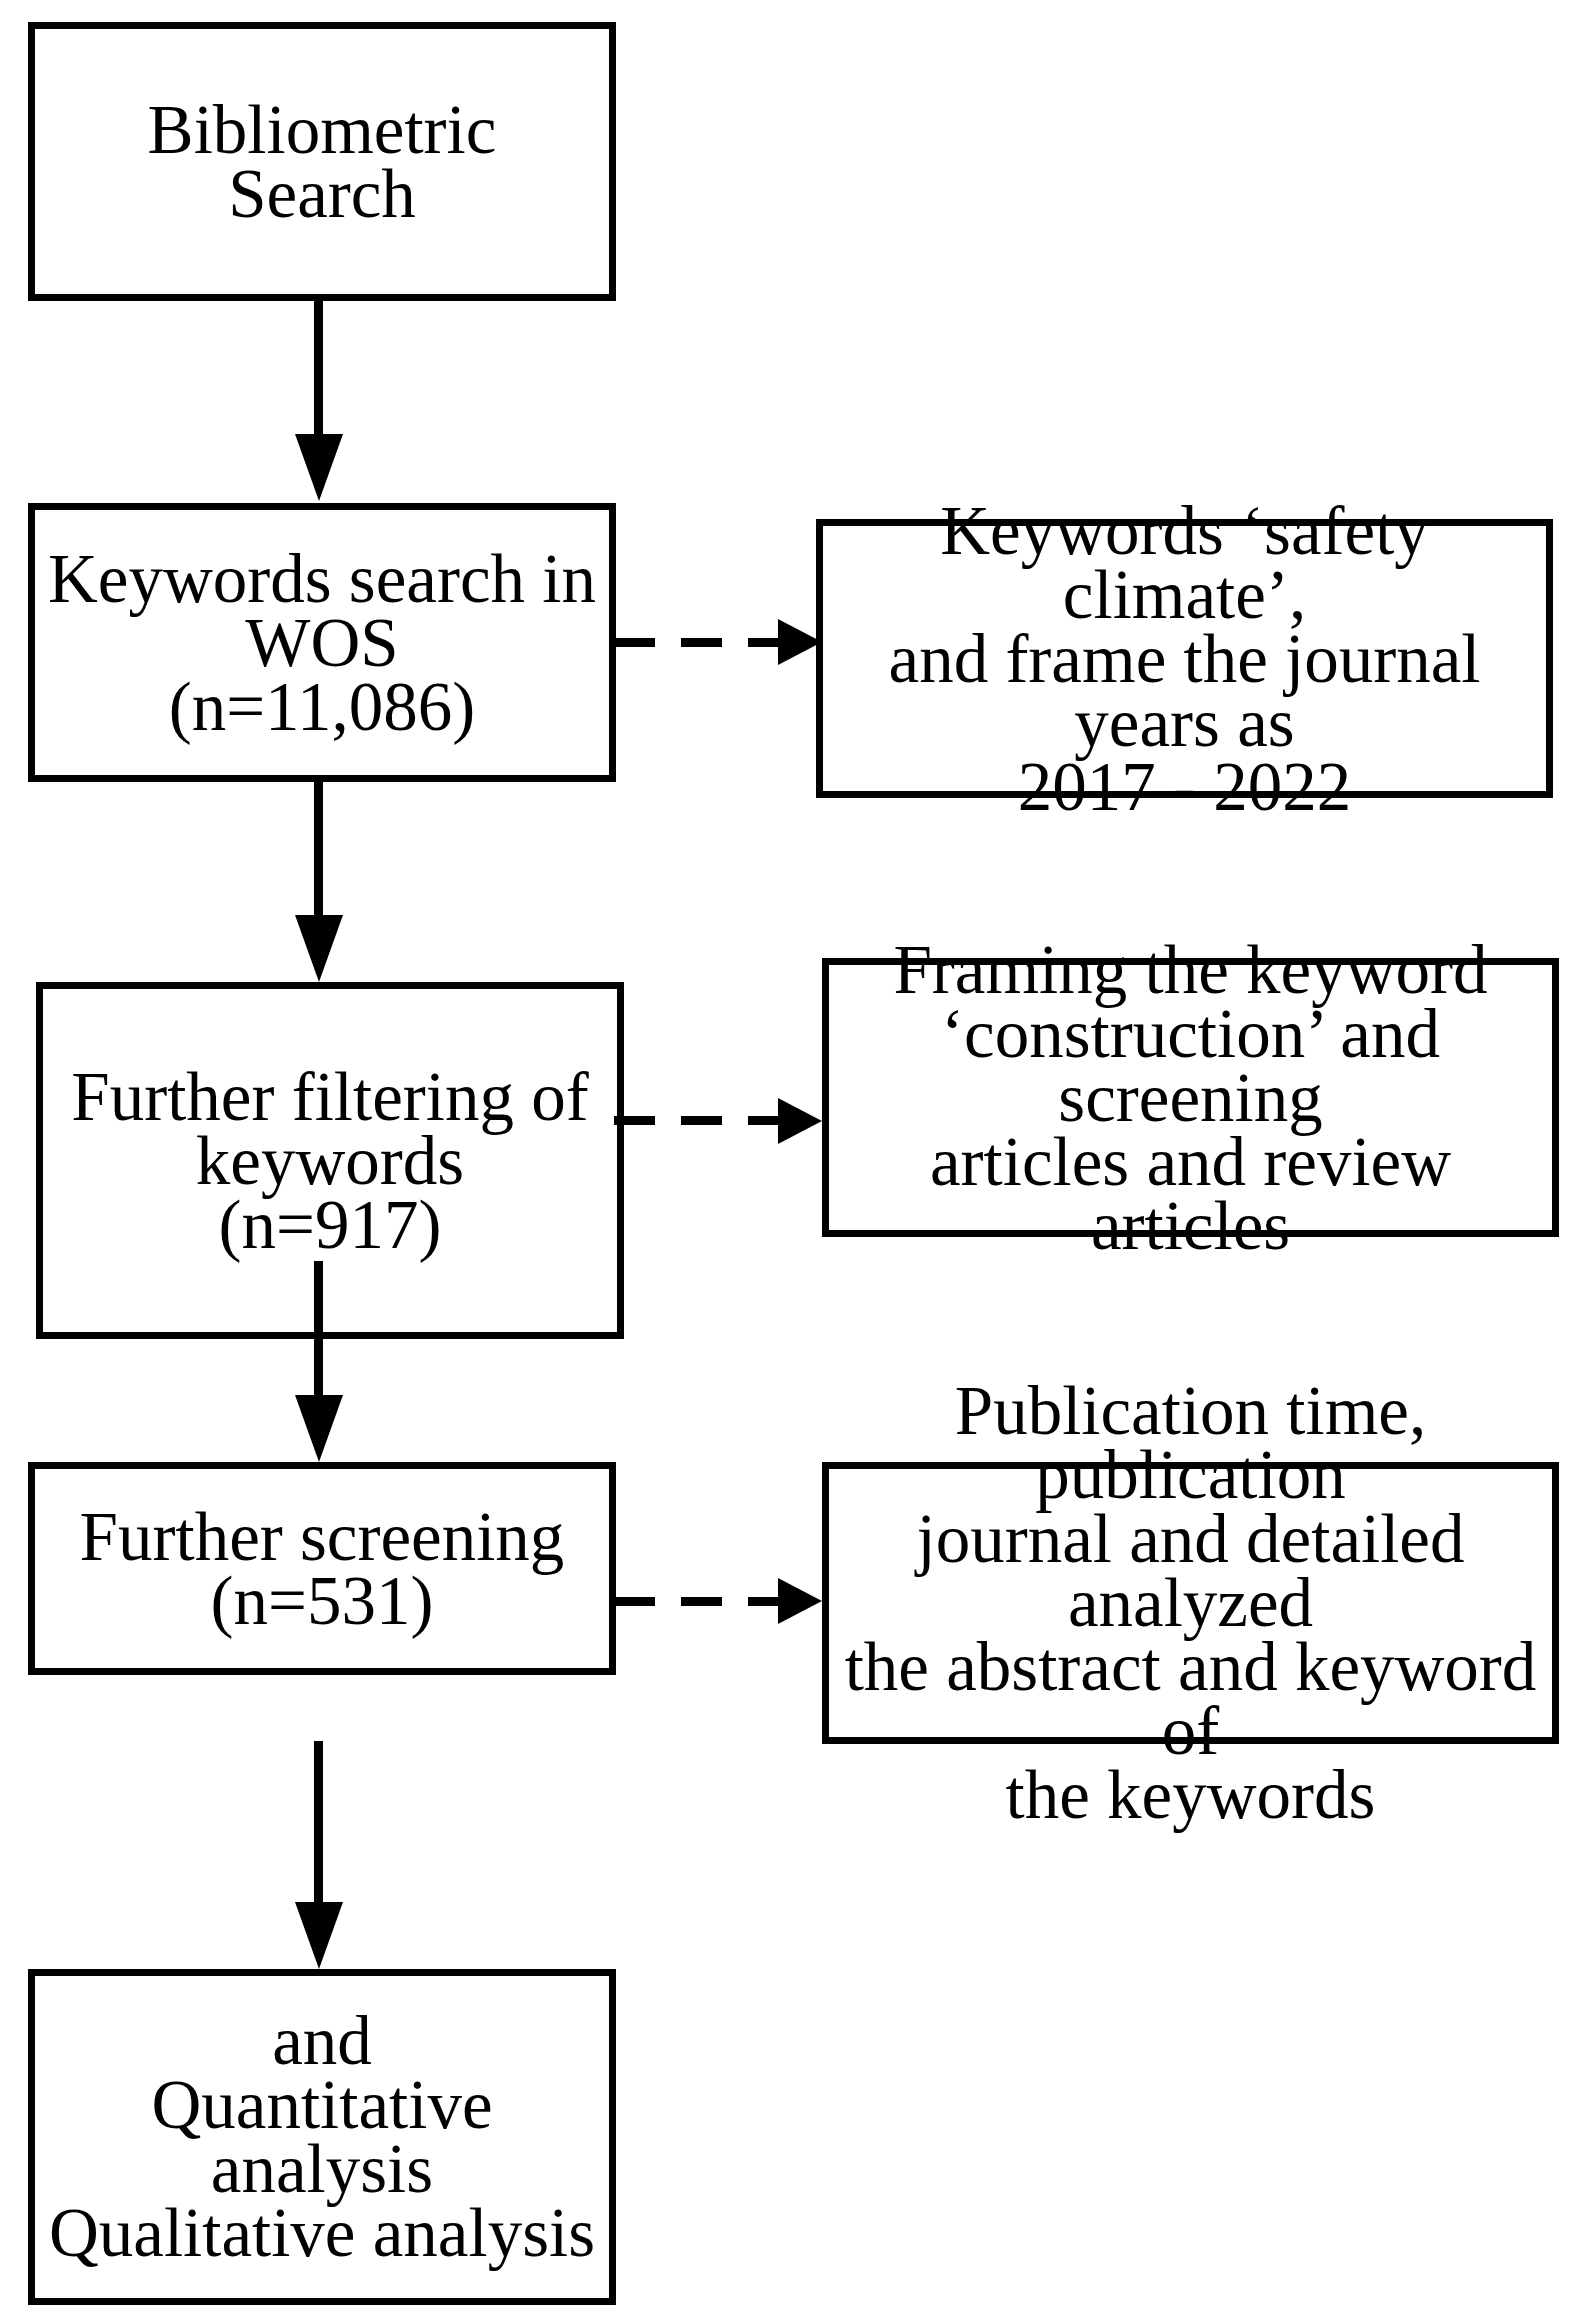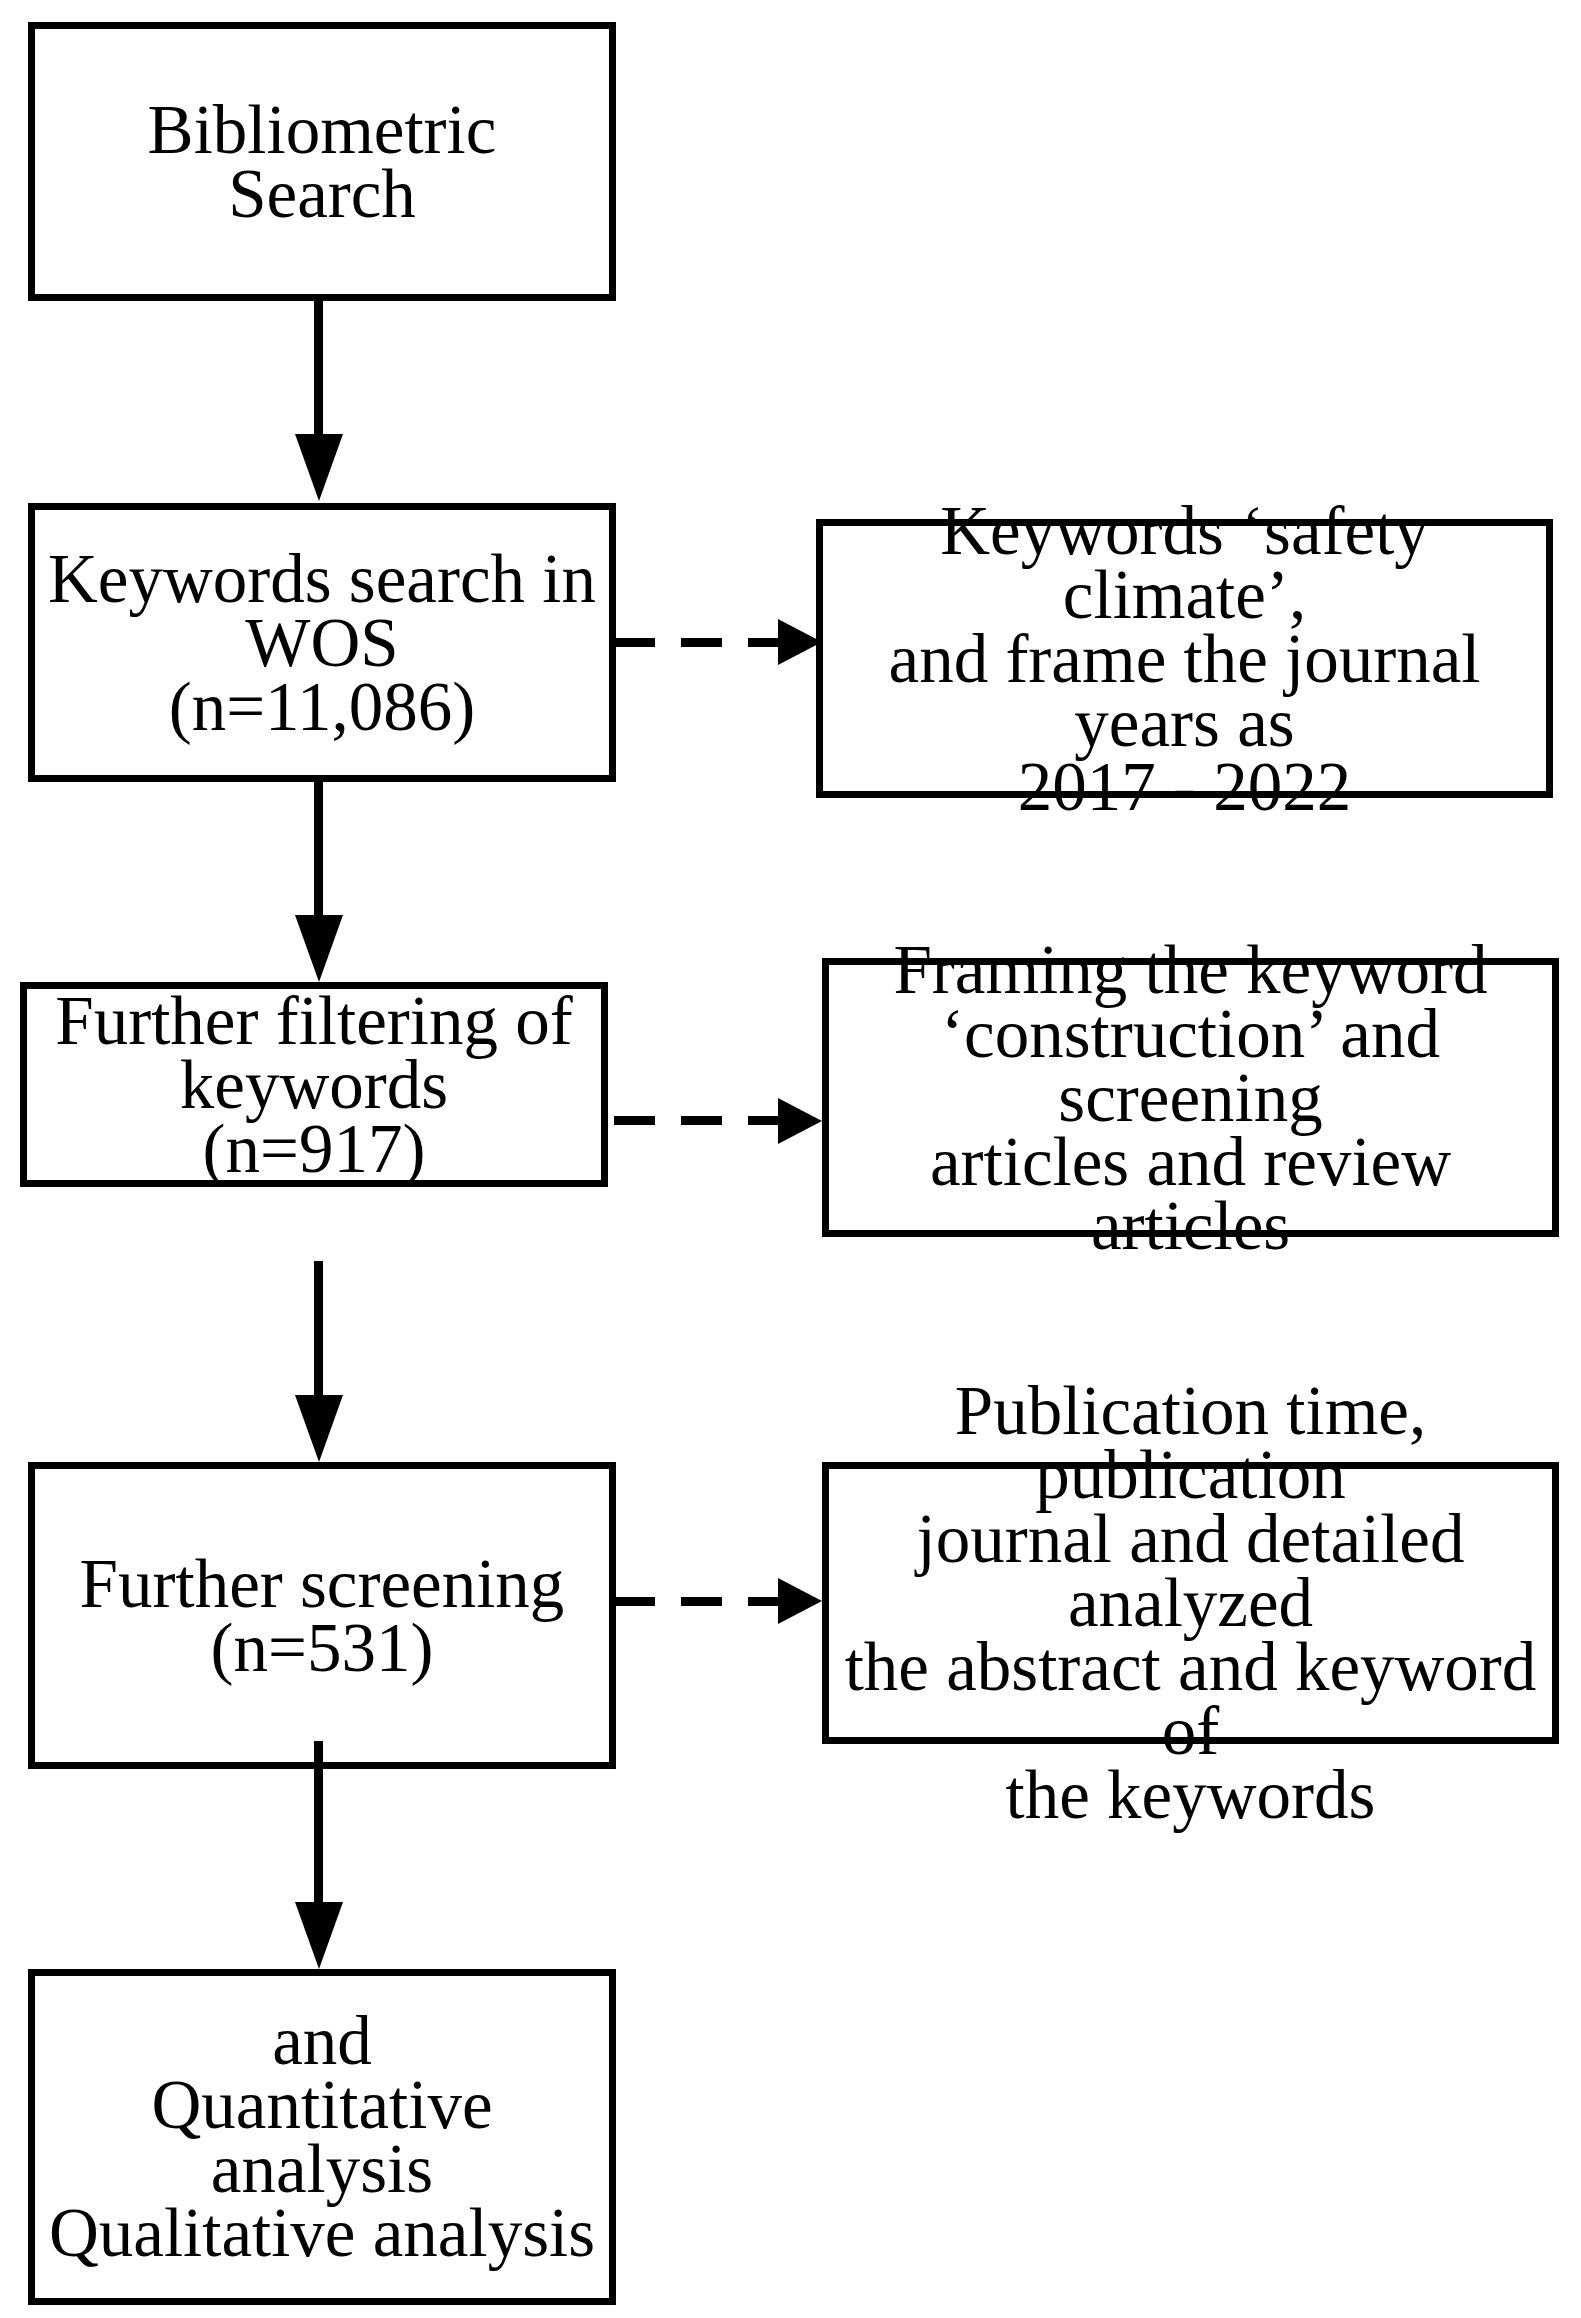--- a/index.html
+++ b/index.html
@@ -28,22 +28,22 @@
   .box-text {
     font-size: 69px;
     line-height: 64px;
     color: #000000;
   }
   .box-text span { display: block; }
 
   
   .b1 { left: 28px;  top: 22px;   width: 588px; height: 279px; }
   .b2 { left: 28px;  top: 503px;  width: 588px; height: 279px; }
-  .b3 { left: 20px;  top: 982px; width: 588px; height: 205px; }
-  .b4 { left: 28px;  top: 1462px; width: 588px; height: 307px; }
+  .b3 { left: 36px;  top: 982px; width: 588px; height: 357px; }
+  .b4 { left: 28px;  top: 1462px; width: 588px; height: 213px; }
   .b5 { left: 28px;  top: 1969px; width: 588px; height: 336px; }
 
   
   .r1 { left: 816px; top: 503px;  width: 737px; height: 279px; margin-top: 16px; }
   .r2 { left: 822px; top: 958px; width: 737px; height: 279px; }
   .r3 { left: 822px; top: 1462px; width: 737px; height: 282px; }
 
   
   .vshaft {
     position: absolute;

